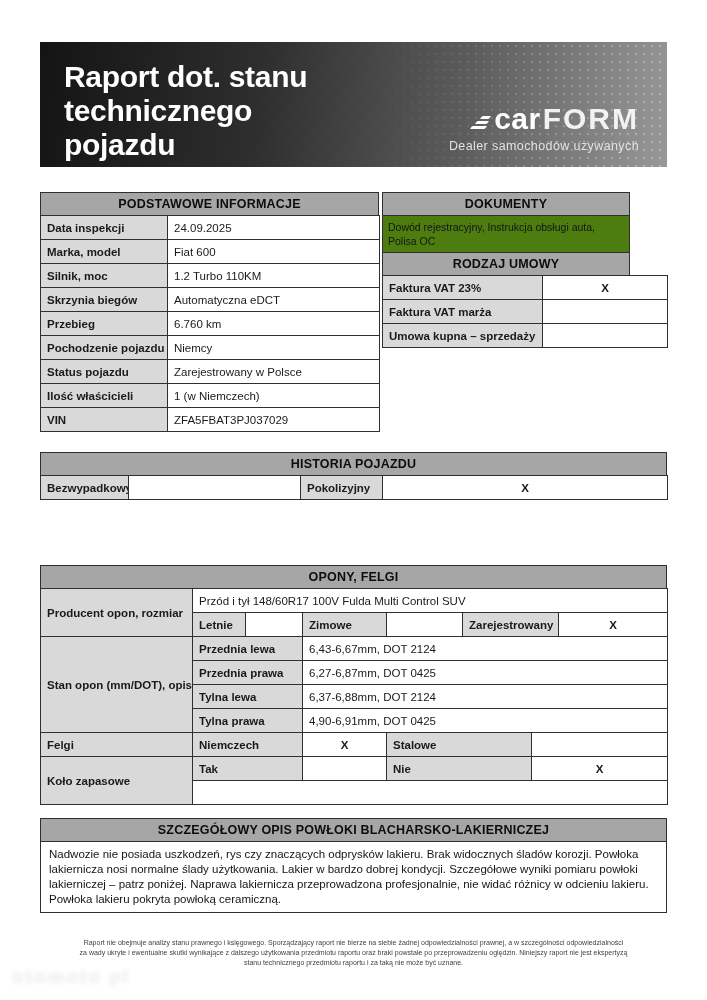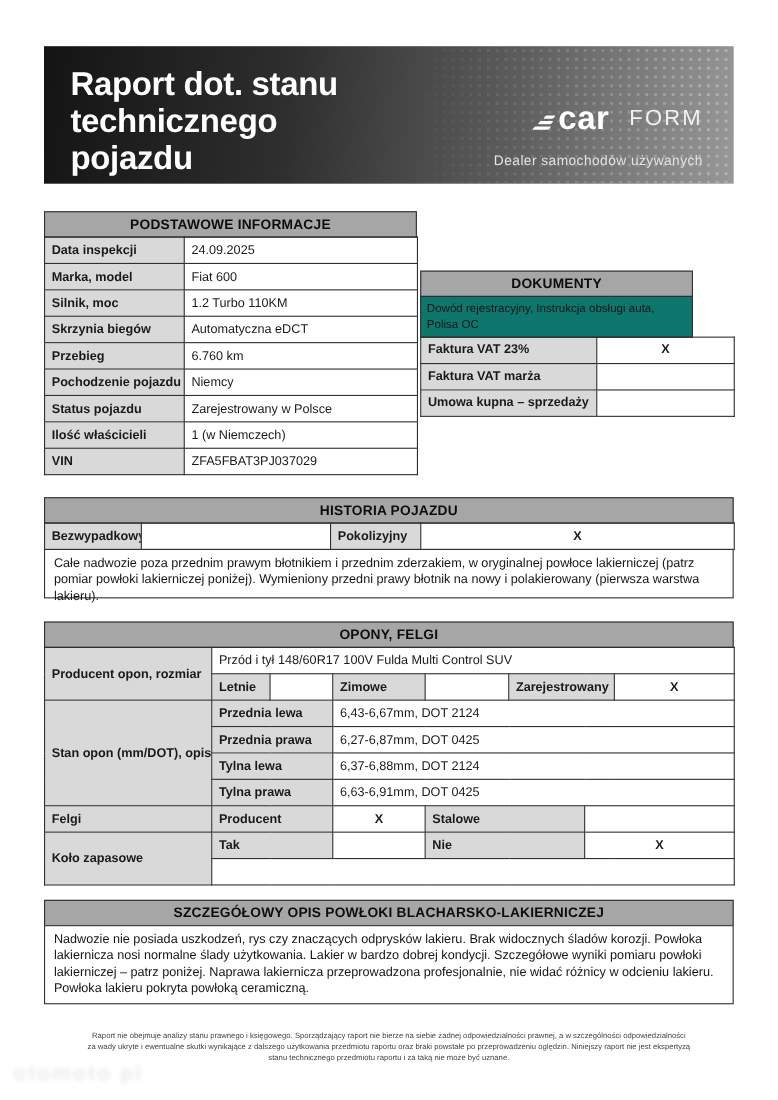--- a/index.html
+++ b/index.html
@@ -26,22 +26,22 @@
     font-size:30px;line-height:34px;font-weight:bold;color:#ffffff;letter-spacing:-0.3px;
   }
   .logo{position:absolute;right:28px;bottom:14px;text-align:center;}
   .logo-row{display:flex;align-items:center;justify-content:flex-end;}
   .swoosh{display:inline-flex;flex-direction:column;margin-right:4px;transform:translateY(3px);}
   .swoosh i{display:block;height:3px;background:#ffffff;transform:skewX(-40deg);border-radius:1px;}
   .swoosh i:nth-child(1){width:9px;margin-left:10px;}
   .swoosh i:nth-child(2){width:12px;margin:2px 0 0 5px;}
   .swoosh i:nth-child(3){width:15px;margin:2px 0 0 0;}
   .logo-car{font-size:30px;font-weight:bold;color:#ffffff;letter-spacing:0.5px;}
-  .logo-form{font-size:20px;font-weight:normal;color:#f2f2f2;letter-spacing:2px;margin-left:18px;}
-  .logo-tagline{margin-top:14px;font-size:12.5px;color:#e3e3e3;letter-spacing:0.4px;}
+  .logo-form{font-size:30px;font-weight:bold;color:#f2f2f2;letter-spacing:2px;margin-left:2px;}
+  .logo-tagline{margin-top:3px;font-size:12.5px;color:#e3e3e3;letter-spacing:0.4px;}
   
   .section{position:absolute;left:40px;width:627px;}
   .shead{
     background:#a6a6a6;border:1px solid #2f2f2f;box-sizing:border-box;
     height:24px;line-height:22px;text-align:center;
     font-size:12.5px;font-weight:bold;color:#0d0d0d;letter-spacing:0.2px;
   }
   .stack > * + *{margin-top:-1px;}
   table.t{border-collapse:collapse;table-layout:fixed;}
   table.t td{
@@ -50,26 +50,26 @@
   }
   td.lbl{background:#d9d9d9;font-weight:bold;font-size:11px;}
   td.val{background:#ffffff;}
   td.mark{background:#ffffff;text-align:center;font-weight:bold;padding:0;}
   td.wrap{white-space:normal;line-height:14px;}
   .textbox{
     border:1px solid #2f2f2f;box-sizing:border-box;background:#ffffff;
     font-size:11.5px;line-height:15px;padding:5px 8px;color:#151515;
   }
   
-  .topwrap{position:absolute;left:40px;top:192px;width:627px;display:flex;align-items:center;}
+  .topwrap{position:absolute;left:40px;top:192px;width:627px;display:flex;align-items:flex-start;}
   .leftcol{width:339px;}
   .gapcol{width:3px;}
   .rightcol{width:248px;display:flex;flex-direction:column;}
   .docsbox{
-    flex:1;border:1px solid #2f2f2f;box-sizing:border-box;background:#0f766e;
+    flex:1;border:1px solid #2f2f2f;box-sizing:border-box;background:#4d7c0f;
     font-size:10.5px;line-height:14px;padding:4px 5px;color:#151515;
   }
   
   .disclaimer{
     position:absolute;left:50%;transform:translateX(-50%);top:938px;width:548px;
     font-size:7px;line-height:10px;color:#3f3f3f;text-align:center;
   }
   .watermark{
     position:absolute;left:12px;top:966px;
     font-size:19px;font-weight:bold;color:#e9e9e9;letter-spacing:2px;
@@ -147,20 +147,21 @@
               <td class="lbl">VIN</td>
               <td class="val">ZFA5FBAT3PJ037029</td>
             </tr>
       </tbody>
         </table>
     </div>
     <div class="gapcol"></div>
     <div class="rightcol stack">
       <div class="shead">DOKUMENTY</div>
       <div class="docsbox">Dowód rejestracyjny, Instrukcja obsługi auta, Polisa OC</div>
+      <div class="shead">RODZAJ UMOWY</div>
       <table class="t" style="width:285px">
         <colgroup>
             <col style="width:160px">
             <col style="width:125px">
           </colgroup>
         <tbody>
             <tr>
               <td class="lbl">Faktura VAT 23%</td>
               <td class="mark">X</td>
             </tr>
@@ -188,21 +189,20 @@
         </colgroup>
       <tbody>
           <tr>
         <td class="lbl">Bezwypadkowy</td>
         <td class="mark"></td>
         <td class="lbl">Pokolizyjny</td>
         <td class="mark">X</td>
       </tr>
     </tbody>
       </table>
-    <div class="textbox" style="width:627px;height:45px">Całe nadwozie poza przednim prawym błotnikiem i przednim zderzakiem, w oryginalnej powłoce lakierniczej (patrz pomiar powłoki lakierniczej poniżej). Wymieniony przedni prawy błotnik na nowy i polakierowany (pierwsza warstwa lakieru).</div>
   </div>
 
   <div class="section stack" style="top:565px">
     <div class="shead">OPONY, FELGI</div>
     <table class="t" style="width:627px">
       <colgroup>
         <col style="width:152px">
           <col style="width:53px">
           <col style="width:57px">
           <col style="width:84px">
@@ -232,25 +232,25 @@
       <tr>
         <td class="lbl" colspan="2">Przednia prawa</td>
         <td class="val" colspan="5">6,27-6,87mm, DOT 0425</td>
       </tr>
       <tr>
         <td class="lbl" colspan="2">Tylna lewa</td>
         <td class="val" colspan="5">6,37-6,88mm, DOT 2124</td>
       </tr>
       <tr>
         <td class="lbl" colspan="2">Tylna prawa</td>
-        <td class="val" colspan="5">6,63-6,91mm, DOT 0425</td>
+        <td class="val" colspan="5">4,90-6,91mm, DOT 0425</td>
       </tr>
       <tr>
         <td class="lbl">Felgi</td>
-        <td class="lbl" colspan="2">Producent</td>
+        <td class="lbl" colspan="2">Niemczech</td>
         <td class="mark">X</td>
         <td class="lbl" colspan="2">Stalowe</td>
         <td class="mark" colspan="2"></td>
       </tr>
       <tr>
         <td class="lbl" rowspan="2">Koło zapasowe</td>
         <td class="lbl" colspan="2">Tak</td>
         <td class="mark"></td>
         <td class="lbl" colspan="2">Nie</td>
         <td class="mark" colspan="2">X</td>

